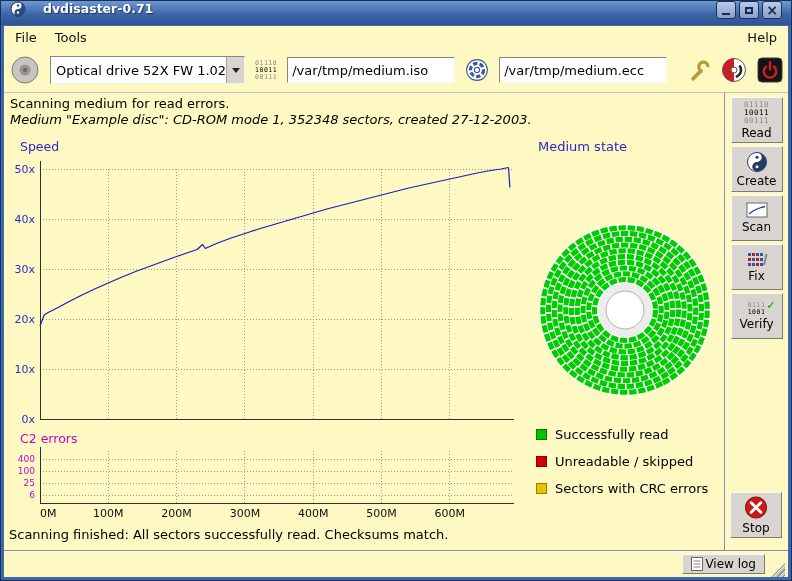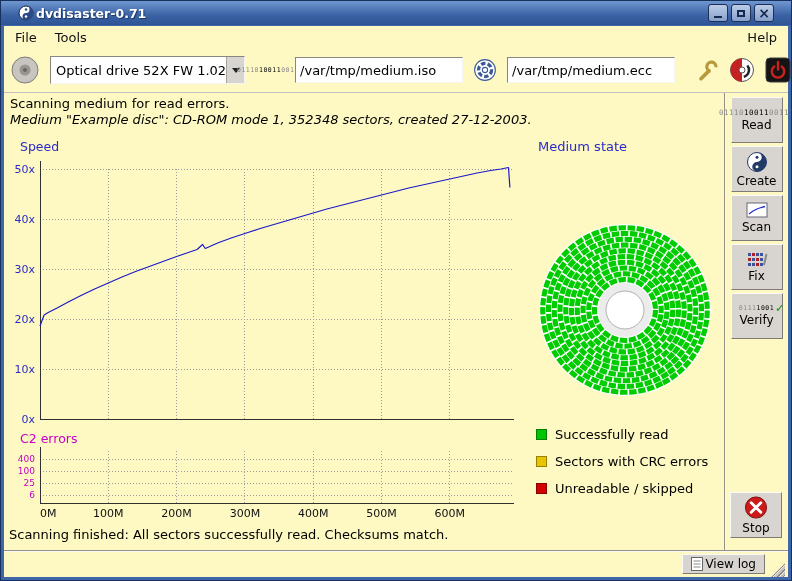--- a/index.html
+++ b/index.html
@@ -1,37 +1,37 @@
 <!DOCTYPE html>
 <html><head>
 <meta charset="utf-8">
 <style>
   html,body{margin:0;padding:0}
   body{width:792px;height:581px;font-family:"DejaVu Sans",sans-serif;background:#555}
   .window{width:792px;height:581px;background:#3e66a8;border:1px solid #17305c;box-sizing:border-box;overflow:hidden;position:relative}
-  .titlebar{height:24px;display:flex;align-items:center;padding:0 17px;gap:2px;background:linear-gradient(#6f97d1,#3a62a4 60%,#2e5494)}
+  .titlebar{height:24px;display:flex;padding:0 9px;gap:17px;background:linear-gradient(#6f97d1,#3a62a4 60%,#2e5494)}
   .titlebar .title{color:#fff;font-weight:bold;font-size:12.5px;text-shadow:1px 1px 1px #1c3460}
   .winbtns{margin-left:auto;display:flex;gap:3px}
   .wbtn{width:18px;height:16px;border:1px solid #1c3056;border-radius:3px;background:linear-gradient(#bccce8,#86a0cb);display:flex;align-items:center;justify-content:center;cursor:pointer}
   .min-glyph{width:8px;height:2px;background:#17294e;margin-top:7px}
   .max-glyph{width:8px;height:7px;border:2px solid #17294e;box-sizing:border-box}
   .close-glyph{color:#17294e;font-size:14px;font-weight:bold;line-height:1}
   .winbody{position:absolute;left:3px;right:3px;top:25px;bottom:3px;background:#fef9c3;display:flex;flex-direction:column}
   .menubar{height:22px;display:flex;align-items:center;font-size:13px;color:#111;padding:0 2px}
   .menu-item{padding:2px 9px;cursor:pointer}
   .menu-item.help{margin-left:auto}
   .toolbar{height:44px;display:flex;align-items:center;gap:10px;padding:0 6px}
   .tool-iconbtn{display:inline-flex;align-items:center;justify-content:center;width:30px;height:30px;cursor:pointer}
   .combo{width:202px;height:26px;display:flex;align-items:stretch;border:1px solid;border-color:#89857f #f7f5f2 #f7f5f2 #89857f;background:#fff;cursor:pointer}
   .combo-text{flex:1;font-size:13px;color:#000;display:flex;align-items:center;padding-left:5px;white-space:nowrap;overflow:hidden}
   .combo-arrow-box{width:17px;background:#d8d4cf;border-left:1px solid #a5a19b;display:flex;align-items:center;justify-content:center}
   .tri{width:0;height:0;border-left:4px solid transparent;border-right:4px solid transparent;border-top:5px solid #222}
   .entry{width:168px;height:26px;box-sizing:border-box;border:1px solid;border-color:#89857f #f7f5f2 #f7f5f2 #89857f;background:#fff;font:13px "DejaVu Sans",sans-serif;padding:0 4px;color:#000}
   .spacer{flex:1}
-  .binicon{display:inline-flex;flex-direction:row;align-items:center;font-family:"DejaVu Sans Mono",monospace;font-size:6.5px;line-height:7px;color:#8a8a8a;letter-spacing:.5px}
+  .binicon{display:inline-flex;flex-direction:column;align-items:center;font-family:"DejaVu Sans Mono",monospace;font-size:6.5px;line-height:7px;color:#8a8a8a;letter-spacing:.5px}
   .binicon .b{color:#000;font-weight:normal}
   .binicon.big{font-size:7.5px;line-height:8px}
   .content{flex:1;display:flex;border-top:1px solid #c5c1bc;min-height:0}
   .main{flex:1;position:relative}
   .status1{position:absolute;left:6px;top:3px;font-size:13px;color:#000}
   .status2{position:absolute;left:6px;top:19px;font-size:13px;font-style:italic;color:#000}
   .charts{position:absolute;left:2px;top:42px}
   svg text{font-family:"DejaVu Sans",sans-serif}
   .mstate-title{position:absolute;left:534px;top:46px;font-size:13px;color:#2a2ac8}
   .disc{position:absolute;left:526px;top:122px}
@@ -202,26 +202,26 @@
             <circle cx="95" cy="95" r="82.25" fill="none" stroke="#00cc00" stroke-width="5.1" stroke-dasharray="7.37 1.7" transform="rotate(63 95 95)"></circle>
             <circle cx="95" cy="95" r="27" fill="#ececec"></circle>
             <circle cx="95" cy="95" r="19" fill="#ffffff" stroke="#b0b0b0"></circle>
           </svg>
         <div class="legend">
           <div class="legend-row">
             <span class="swatch" style="background: rgb(0, 196, 0);"></span>
             <span class="leglabel">Successfully read</span>
           </div>
           <div class="legend-row">
+            <span class="swatch" style="background: rgb(212, 0, 0);"></span>
+            <span class="leglabel">Unreadable / skipped</span>
+          </div>
+          <div class="legend-row">
             <span class="swatch" style="background: rgb(232, 196, 0);"></span>
             <span class="leglabel">Sectors with CRC errors</span>
-          </div>
-          <div class="legend-row">
-            <span class="swatch" style="background: rgb(212, 0, 0);"></span>
-            <span class="leglabel">Unreadable / skipped</span>
           </div>
         </div>
         <div class="finalstatus">Scanning finished: All sectors successfully read. Checksums match.</div>
       </div>
 
       <div class="sidebar">
         <button class="sbtn">
           <span class="binicon big">
             <span>01110</span>
               <span class="b">10011</span>

